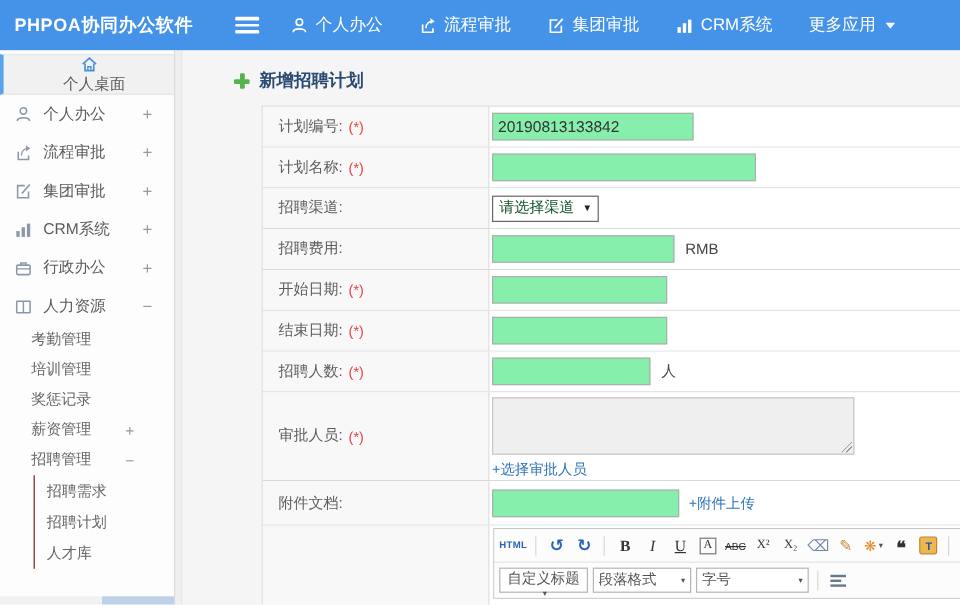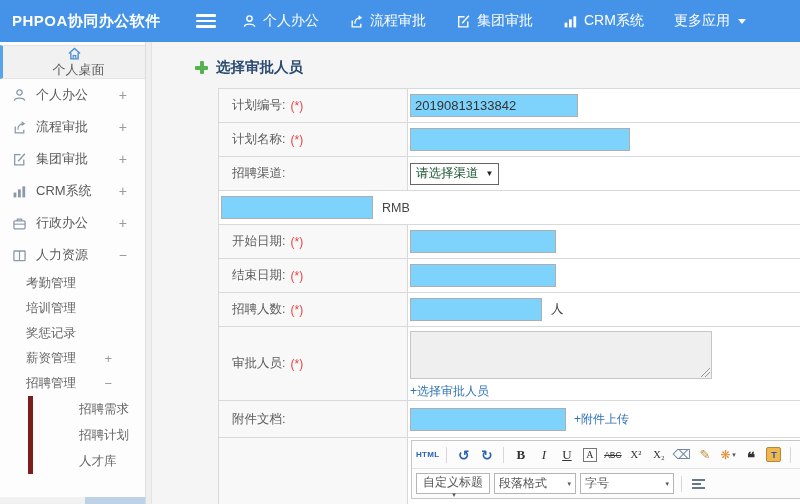--- a/index.html
+++ b/index.html
@@ -22,21 +22,21 @@
 
   
   .sidebar { width:145px; background:#fdfdfd; flex-shrink:0; padding-top:3px; position:relative; font-size:13px; color:#5a5a5a; overflow:hidden; }
   .side-item { height:32px; display:flex; align-items:center; padding-left:12px; cursor:pointer; position:relative; }
   .side-item svg { width:15px; height:15px; margin-right:9px; flex-shrink:0; }
   .side-item .expand { position:absolute; right:18px; color:#999; font-size:14px; }
   .side-item.active { height:34px; background:#f1f1f1; border-left:3px solid #57a4ea; padding-left:9px; border-top:1px solid #e4e4e4; border-bottom:1px solid #e4e4e4;flex-direction:column; }
   .side-sub { }
   .sub-item { height:25px; display:flex; align-items:center; padding-left:26px; font-size:12.5px; color:#666; cursor:pointer; position:relative; }
   .sub-item .expand { position:absolute; right:33px; color:#999; font-size:13px; }
-  .side-sub2 { border-left:5px solid #7f1d1d; margin-left:28px;padding-left:36px; }
+  .side-sub2 { border-left:1px solid #7f1d1d; margin-left:28px; }
   .sub2-item { height:26px; display:flex; align-items:center; padding-left:10px; font-size:12.5px; color:#666; cursor:pointer; }
   .side-hscroll { position:absolute; bottom:0; left:0; width:145px; height:7px; background:#f1f1f1; }
   .side-hscroll .thumb { position:absolute; left:85px; width:62px; height:7px; background:#bdd2e6; }
 
   .vdivider { width:7px; background:#efefef; border-left:1px solid #dcdcdc; border-right:1px solid #e3e3e3; flex-shrink:0; }
 
   
   .main { flex:1; min-width:0; background:#f5f5f5; overflow:hidden; padding:14px 0 0 0; }
   .page-title { display:flex; align-items:center; margin-left:43px; height:22px; }
   .plus-icon { width:13px; height:13px; position:relative; margin-right:8px; }
@@ -44,21 +44,21 @@
   .plus-icon:after { content:""; position:absolute; left:5px; top:0; width:4px; height:13px; background:#56b24e; border-radius:1px; }
   .page-title h1 { font-size:14.5px; font-weight:bold; color:#2a4a72; }
 
   
   .form-table { margin:10px 0 0 66px; width:700px; border:1px solid #d9d9d9; border-bottom:none; background:#fff; }
   .frow { display:flex; border-bottom:1px solid #d9d9d9; }
   .fl { width:189px; flex-shrink:0; background:#f8f8f8; border-right:1px solid #d9d9d9; display:flex; align-items:center; padding-left:13px; font-size:12.5px; color:#5c5c5c; }
   .fl .req { color:#e64444; margin-left:5px; font-size:12px; }
   .fv { flex:1; min-width:0; display:flex; align-items:center; background:#fff; padding-left:2px; }
   .h34 { height:34px; }
-  .txt-input { height:23px; border:1px solid #aeaeae; background:#7dd3fc; font-size:13px; color:#333; padding:0 4px; font-family:inherit; }
+  .txt-input { height:23px; border:1px solid #aeaeae; background:#86efac; font-size:13px; color:#333; padding:0 4px; font-family:inherit; }
   .suffix { margin-left:9px; font-size:12.5px; color:#444; }
   .fake-select { display:inline-flex; align-items:center; border:1px solid #666; background:#fff; height:22px; padding:0 5px; cursor:pointer; }
   .fake-select .sel-text { color:#14532d; font-size:12.5px; }
   .fake-select .sel-caret { font-size:8px; color:#222; margin-left:7px; }
   .link { color:#2f74b8; font-size:12px; text-decoration:none; cursor:pointer; }
   .row-approver { height:74px; }
   .row-approver .fv { flex-direction:column; align-items:flex-start; justify-content:flex-start; padding-top:4px; }
   .approver-box { width:302px; height:50px; background:#efefef; border:1px solid #c6c6c6; resize:both; position:relative; }
   .approver-box .grip { position:absolute; right:1px; bottom:1px; width:9px; height:9px;
       background:linear-gradient(135deg, transparent 0 50%, #9a9a9a 50% 55%, transparent 55% 70%, #9a9a9a 70% 75%, transparent 75%); }
@@ -241,21 +241,21 @@
       <div class="side-hscroll">
           <span class="thumb"></span>
         </div>
     </aside>
 
     <div class="vdivider"></div>
 
     <main class="main">
       <div class="page-title">
         <span class="plus-icon"></span>
-        <h1>选择审批人员</h1>
+        <h1>新增招聘计划</h1>
       </div>
 
       <div class="form-table">
 
         <div class="frow h34">
           <div class="fl">
             <span>计划编号:</span>
             <span class="req">(*)</span>
           </div>
           <div class="fv">
@@ -279,20 +279,23 @@
           </div>
           <div class="fv">
             <span class="fake-select">
               <span class="sel-text">请选择渠道</span>
               <span class="sel-caret">▼</span>
             </span>
           </div>
         </div>
 
         <div class="frow h34">
+          <div class="fl">
+            <span>招聘费用:</span>
+          </div>
           <div class="fv">
             <input class="txt-input" style="width: 152px;" value="">
             <span class="suffix">RMB</span>
           </div>
         </div>
 
         <div class="frow h34">
           <div class="fl">
             <span>开始日期:</span>
             <span class="req">(*)</span>

